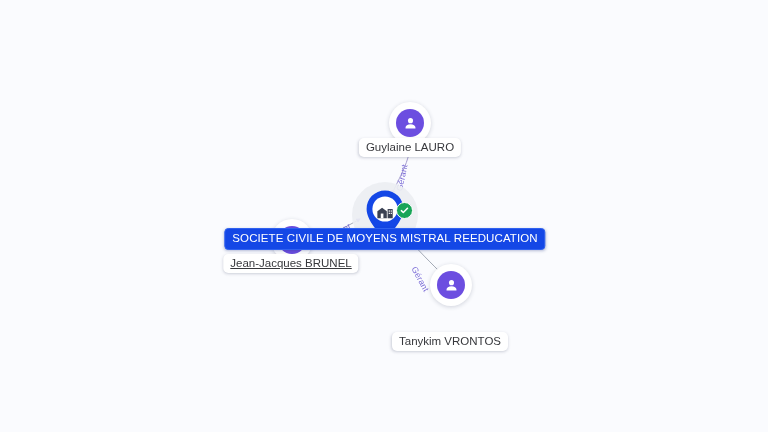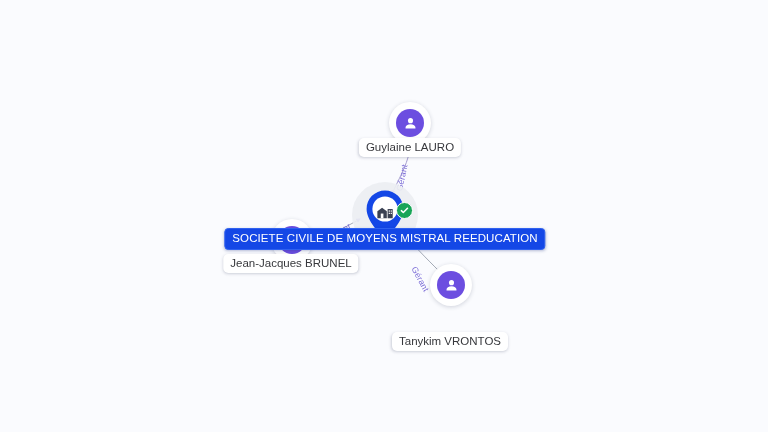--- a/index.html
+++ b/index.html
@@ -169,21 +169,21 @@
 
   <div class="person-node" style="left:292px; top:240px;">
     <div class="person-card">
       <div class="avatar-circle">
         <svg width="17" height="17" viewBox="0 0 24 24" fill="#ffffff">
           <circle cx="12" cy="8" r="3.6"></circle>
           <path d="M12 13.2c-4 0-7 2.2-7 4.6V19h14v-1.2c0-2.4-3-4.6-7-4.6z"></path>
         </svg>
       </div>
     </div>
-    <div class="node-label" style="left:-1px; top:14px;">Jean-Jacques BRUNEL</div>
+    <div class="node-label" style="left:-1px; top:14px;text-decoration:underline;">Jean-Jacques BRUNEL</div>
   </div>
 
   <div class="person-node" style="left:451px; top:285px;">
     <div class="person-card">
       <div class="avatar-circle">
         <svg width="17" height="17" viewBox="0 0 24 24" fill="#ffffff">
           <circle cx="12" cy="8" r="3.6"></circle>
           <path d="M12 13.2c-4 0-7 2.2-7 4.6V19h14v-1.2c0-2.4-3-4.6-7-4.6z"></path>
         </svg>
       </div>

